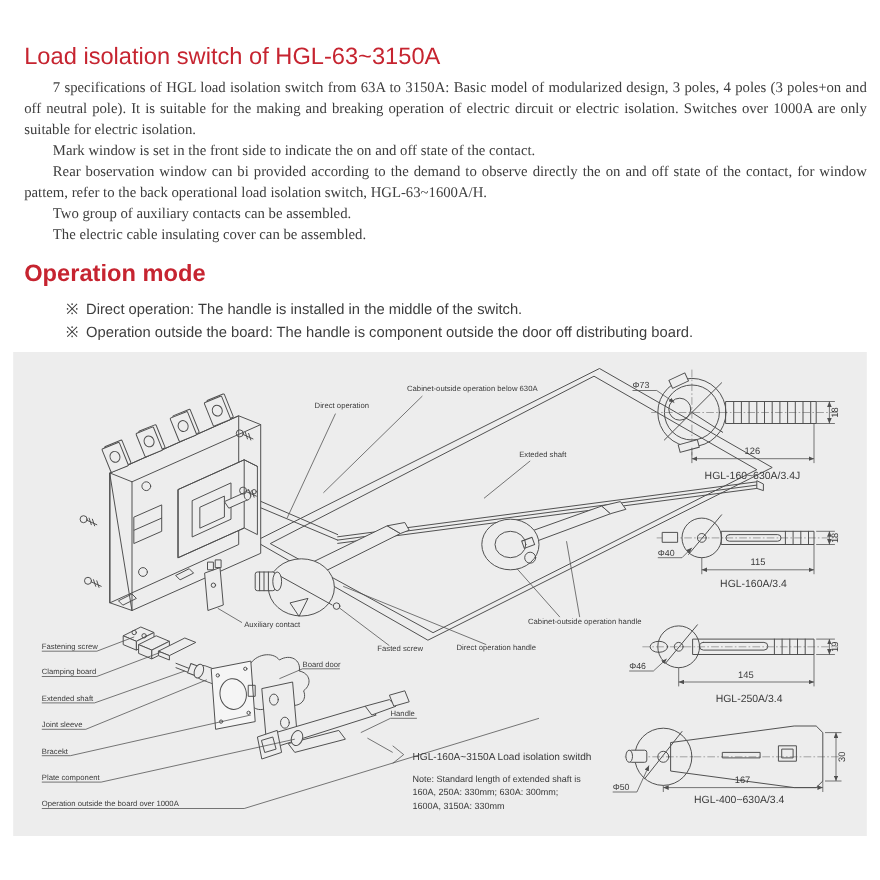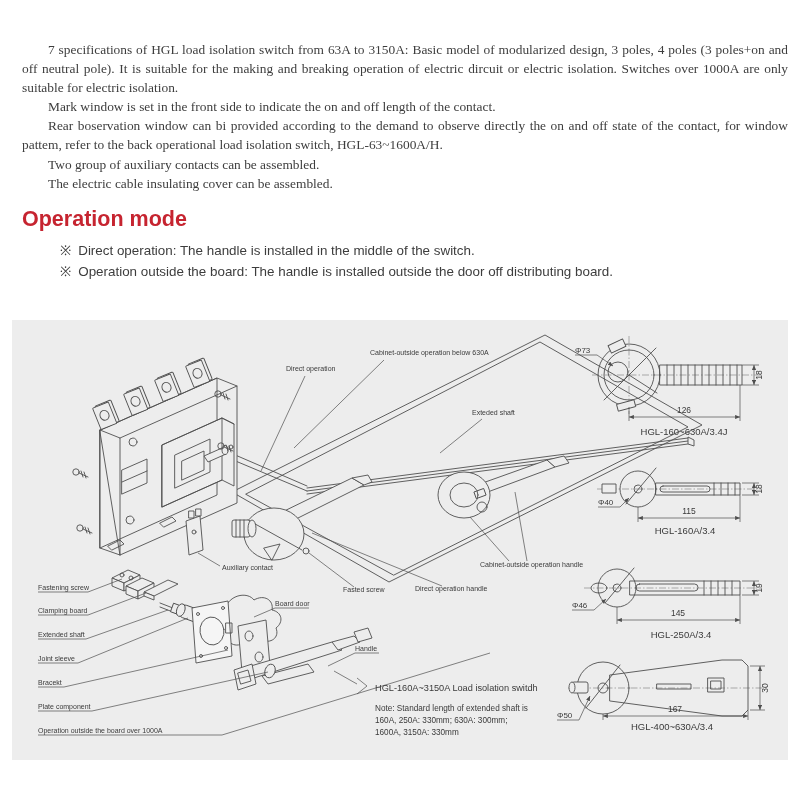--- a/index.html
+++ b/index.html
@@ -27,36 +27,37 @@
   .ln{fill:none;stroke:#4f4f4f;stroke-width:0.9;stroke-linejoin:round;stroke-linecap:round;}
   .fg{fill:#ededed;stroke:#4f4f4f;stroke-width:0.9;stroke-linejoin:round;}
   .wg{fill:#f5f5f5;stroke:#4f4f4f;stroke-width:0.9;stroke-linejoin:round;}
   .cl{fill:none;stroke:#8a8a8a;stroke-width:0.7;stroke-dasharray:7 2 1.5 2;}
   .ldr{fill:none;stroke:#4f4f4f;stroke-width:0.7;}
 </style>
 </head>
 <body>
 
 <div class="content">
+  <h1>Load isolation switch of HGL-63~3150A</h1>
   <div class="body-text">
     <p>7 specifications of HGL load isolation switch from 63A to 3150A: Basic model of modularized design, 3 poles, 4 poles (3 poles+on and off neutral pole). It is suitable for the making and breaking operation of electric dircuit or electric isolation. Switches over 1000A are only suitable for electric isolation.</p>
-    <p>Mark window is set in the front side to indicate the on and off length of the contact.</p>
+    <p>Mark window is set in the front side to indicate the on and off state of the contact.</p>
     <p>Rear boservation window can bi provided according to the demand to observe directly the on and off state of the contact, for window pattem, refer to the back operational load isolation switch,  HGL-63~1600A/H.</p>
     <p>Two group of auxiliary contacts can be assembled.</p>
     <p>The electric cable insulating cover can be assembled.</p>
   </div>
   <h2>Operation mode</h2>
   <div class="bullets">
     <div class="bullet">
       <span class="marker">※</span>
       <span>Direct operation: The handle is installed in the middle of the switch.</span>
     </div>
     <div class="bullet">
       <span class="marker">※</span>
-      <span>Operation outside the board: The handle is installed outside the door off distributing board.</span>
+      <span>Operation outside the board: The handle is component outside the door off distributing board.</span>
     </div>
   </div>
 </div>
 
 <div class="diagram-panel">
 <svg width="776" height="440" viewBox="0 0 776 440">
   <defs>
     <marker id="arw" markerWidth="8" markerHeight="6" refX="7" refY="3" orient="auto-start-reverse">
       <path d="M0,0L7,3L0,6z" fill="#4f4f4f"></path>
     </marker>

